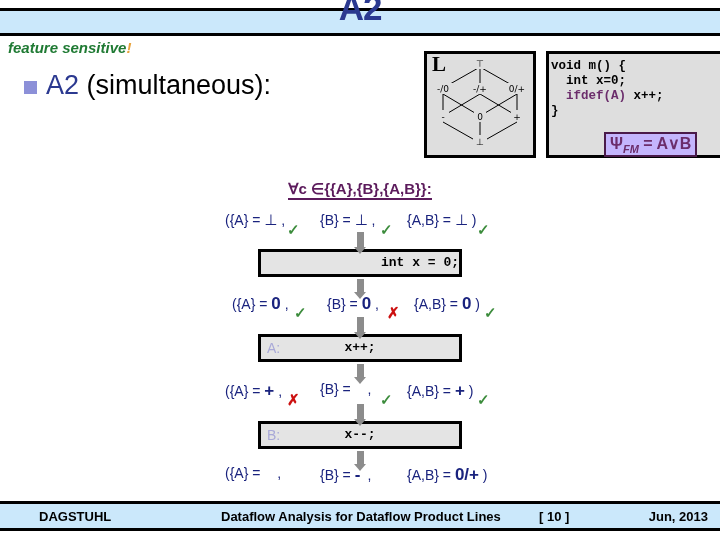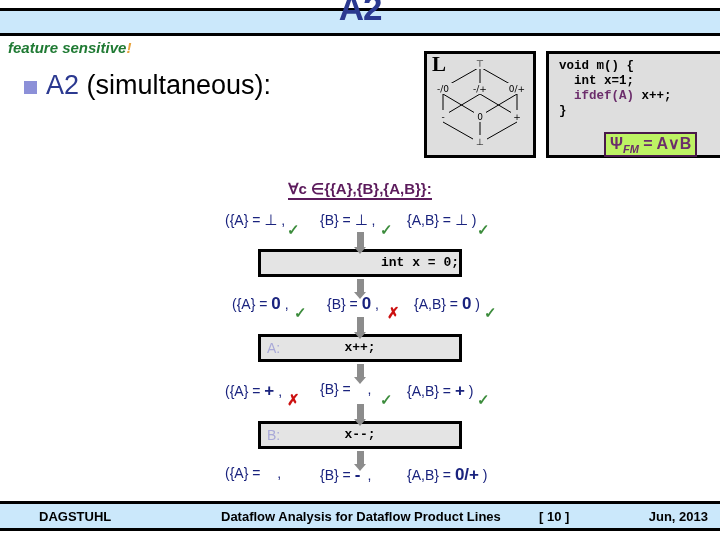--- a/index.html
+++ b/index.html
@@ -92,33 +92,33 @@
 
   
   #code-box {
     position: absolute;
     left: 546px; top: 51px;
     width: 174px; height: 107px;
     background: #dedede;
     border: 3px solid #000;
     border-right: none;
     box-sizing: border-box;
-    padding: 5px 0 0 10px;
+    padding: 5px 0 0 2px;
     font-family: "Liberation Mono", monospace;
     font-size: 12.5px;
     font-weight: bold;
     line-height: 15px;
     color: #000;
   }
   #code-box .feat { color: #6b2d6b; }
   #formula-box {
     position: absolute;
     left: 604px; top: 132px;
     padding: 0px 4px;
-    background: #bef264;
+    background: #c4b5fd;
     border: 2px solid #4a1a4a;
     font-size: 16px;
     font-weight: bold;
     color: #6b2d6b;
     white-space: nowrap;
     letter-spacing: 0px;
   }
   #formula-box .sub {
     font-size: 11px;
     font-style: italic;
@@ -300,21 +300,21 @@
       <rect x="84" y="56" width="12" height="11" fill="#dedede"></rect>
       <text x="90" y="66">+</text>
       <rect x="46" y="81" width="14" height="11" fill="#dedede"></rect>
       <text x="53" y="91">⊥</text>
     </g>
   </svg>
 </div>
 
 <div id="code-box">
   <div>void m() {</div>
-  <div>&nbsp;&nbsp;<span>int x=1;</span></div>
+  <div>&nbsp;&nbsp;<span>int x=0;</span></div>
   <div>&nbsp;&nbsp;<span class="feat">ifdef(A)</span> <span>x++;</span></div>
   <div>}</div>
 </div>
 
 <div id="formula-box"><span>Ψ</span><span class="sub">FM</span><span> = A∨B</span></div>
 
 <div id="forall-line"><span>∀c ∈{{A},{B},{A,B}}:</span></div>
 
 <div id="flow-area">
     <div class="val-row" style="top: 211px;">

